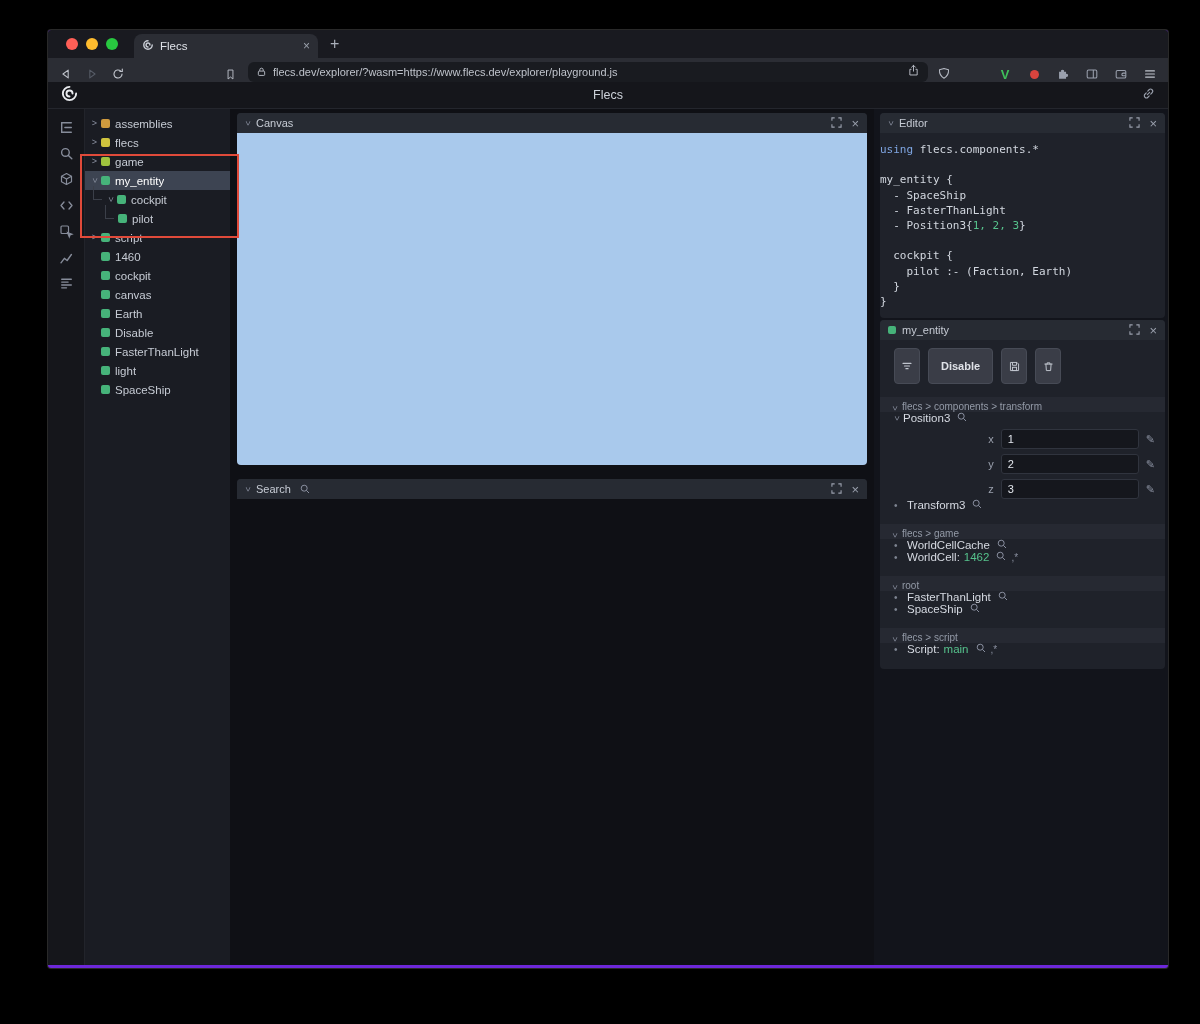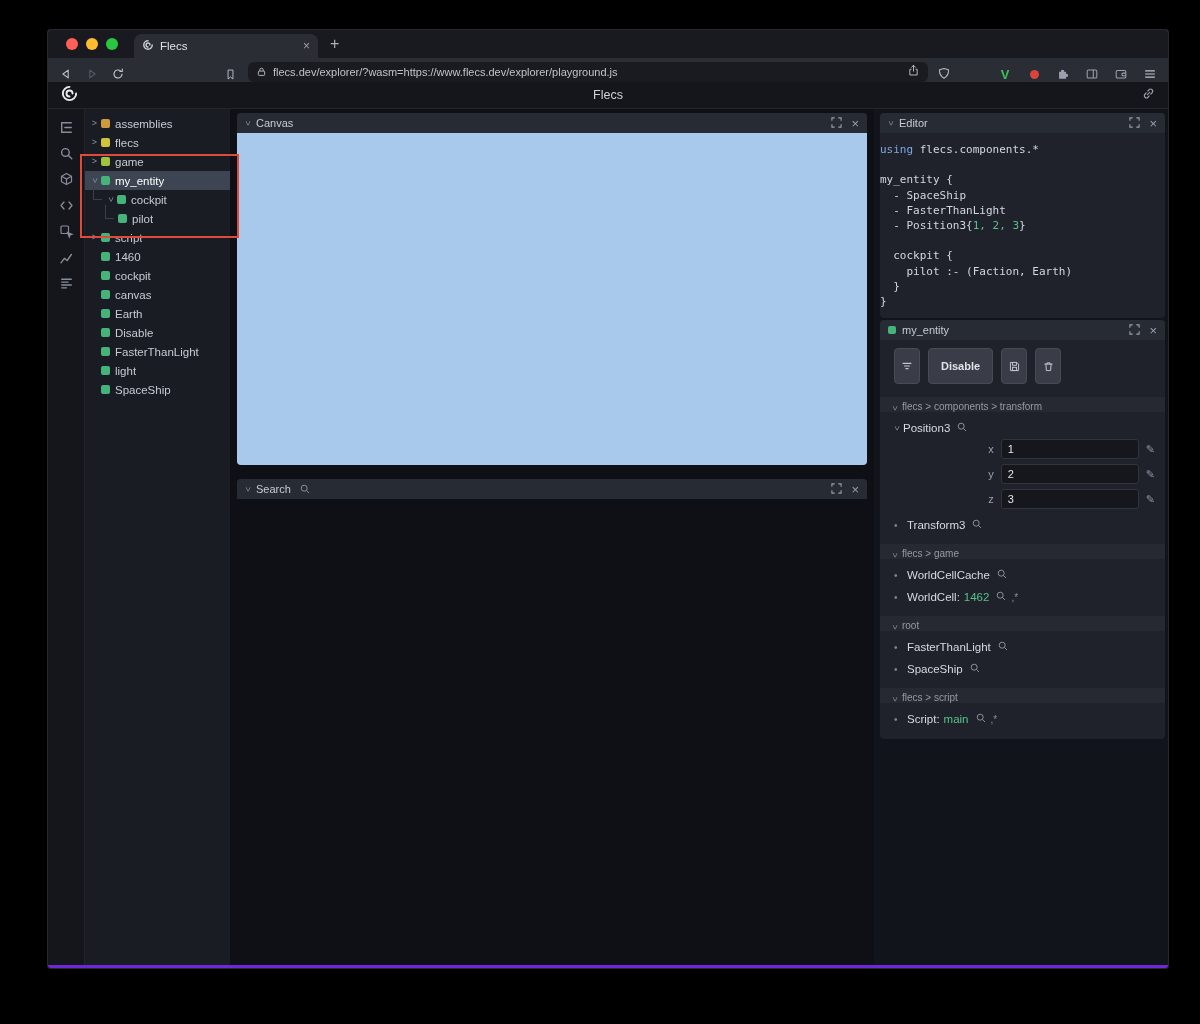--- a/index.html
+++ b/index.html
@@ -57,21 +57,21 @@
   .rightcol{width:295px;background:#12141b;padding:4px 4px 0 6px;flex:none;box-sizing:border-box}
   .code{padding:9px 0;font-family:"DejaVu Sans Mono",monospace;font-size:11px;line-height:15.2px;color:#d2d7df}
   .cl{white-space:pre;min-height:15.2px}
   .inspanel{margin-top:2px;padding-bottom:14px}
   .ihead-sq{width:8px;height:8px;border-radius:2px}
   .itoolbar{display:flex;gap:8px;padding:8px 0 0 14px}
   .ibtn{height:36px;background:#3a3d47;border:1px solid #474b56;border-radius:4px;display:flex;align-items:center;justify-content:center;color:#dfe2e8;font-size:11px;box-sizing:border-box}
   .ibtn.icon{width:26px}
   .ibtn.text{padding:0 12px;font-weight:bold}
   .isection{margin-top:13px;background:#262932;height:15px;display:flex;align-items:flex-end;gap:5px;padding-left:12px;font-size:10px;color:#939aa7}
-  .irow{display:flex;align-items:center;padding-left:14px;margin-top:10px;font-size:11.5px;color:#d6dae2;gap:4px}
+  .irow{display:flex;align-items:center;padding-left:14px;margin-top:0;font-size:11.5px;color:#d6dae2;gap:4px}
   .bullet{color:#7d8390;font-size:10px;width:9px;text-align:left}
   .fieldrow{display:flex;align-items:center;justify-content:flex-end;padding-right:10px;margin-top:5px;gap:7px}
   .flabel{font-size:11px;color:#9aa0ad}
   .finput{width:138px;height:20px;background:#15171d;border:1px solid #30343e;border-radius:3px;color:#e2e6ec;font-size:11px;padding:0 6px;box-sizing:border-box;font-family:"Liberation Sans",sans-serif}
   .pencil{color:#8a90a0;font-size:11px;line-height:1}
   .suffix{color:#8a90a0;font-size:10px;margin-left:1px}
   .mag{margin-left:3px;flex:none}
   .annotation{position:absolute;left:32px;top:45px;width:155px;height:80px;border:2px solid;z-index:40;pointer-events:none}
 </style>
 </head>

